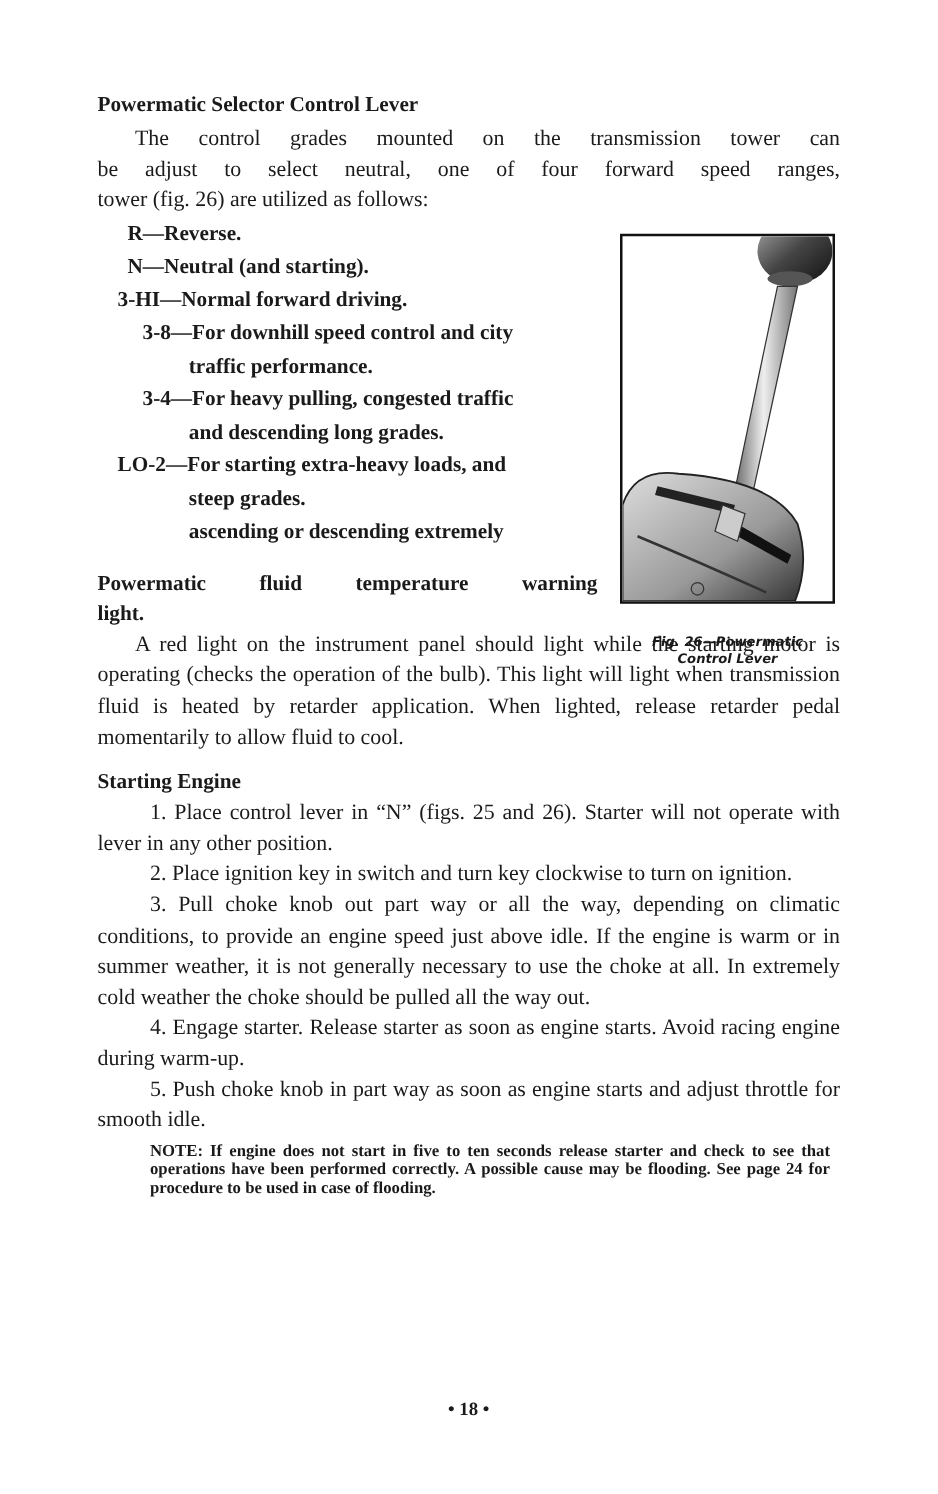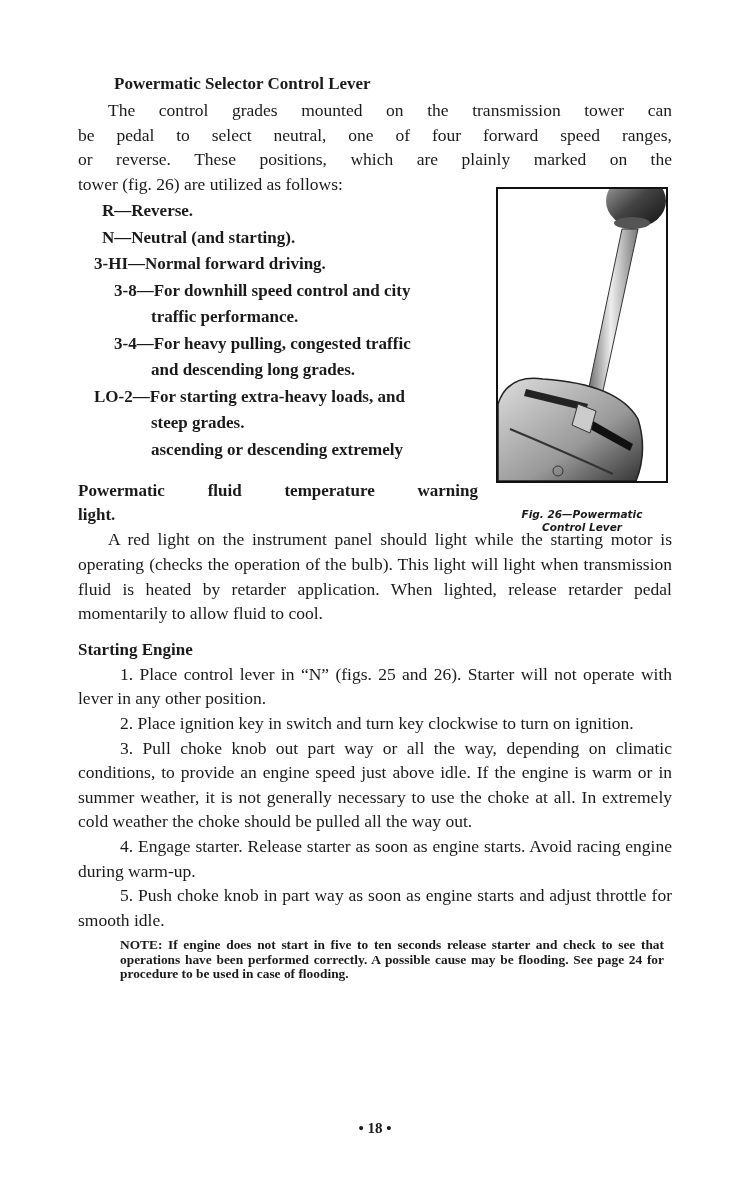--- a/index.html
+++ b/index.html
@@ -17,26 +17,25 @@
              font-family: "DejaVu Sans", sans-serif; font-weight: bold; font-style: italic; font-size: 10.5px; line-height: 13px; }
   .note { font-family: "Liberation Serif", serif; font-weight: bold; font-size: 13.4px; line-height: 14.6px; text-align: justify; margin: 0; }
   .pgnum { position: absolute; left: 0; width: 100%; top: 1120px; text-align: center;
            font-family: "Liberation Serif", serif; font-weight: bold; font-size: 15px; }
 </style>
 </head>
 <body>
 
 <div class="page">
 
-  <h2 class="h" style="margin-bottom:4px;margin-left:36px;">Powermatic Selector Control Lever</h2>
+  <h2 class="h" style="margin-bottom:4px;">Powermatic Selector Control Lever</h2>
 
   <div style="font-family:'Liberation Serif',serif;font-size:17.5px;line-height:24.6px;">
     <div style="text-indent:30px;text-align:justify;text-align-last:justify;">The control grades mounted on the transmission tower can</div>
-    <div style="text-align:justify;text-align-last:justify;">be pedal to select neutral, one of four forward speed ranges,</div>
-    <div style="text-align:justify;text-align-last:justify;">or reverse. These positions, which are plainly marked on the</div>
+    <div style="text-align:justify;text-align-last:justify;">be adjust to select neutral, one of four forward speed ranges,</div>
     <div>tower (fig. 26) are utilized as follows:</div>
   </div>
 
   <ul class="list" style="margin-top:2px;width:395px;">
     <li style="padding-left:8px;">R—Reverse.</li>
     <li style="padding-left:8px;">N—Neutral (and starting).</li>
     <li style="padding-left:0;">3-HI—Normal forward driving.</li>
     <li style="padding-left:20px;">3-8—For downhill speed control and city</li>
     <li style="padding-left:57px;">traffic performance.</li>
     <li style="padding-left:20px;">3-4—For heavy pulling, congested traffic</li>

